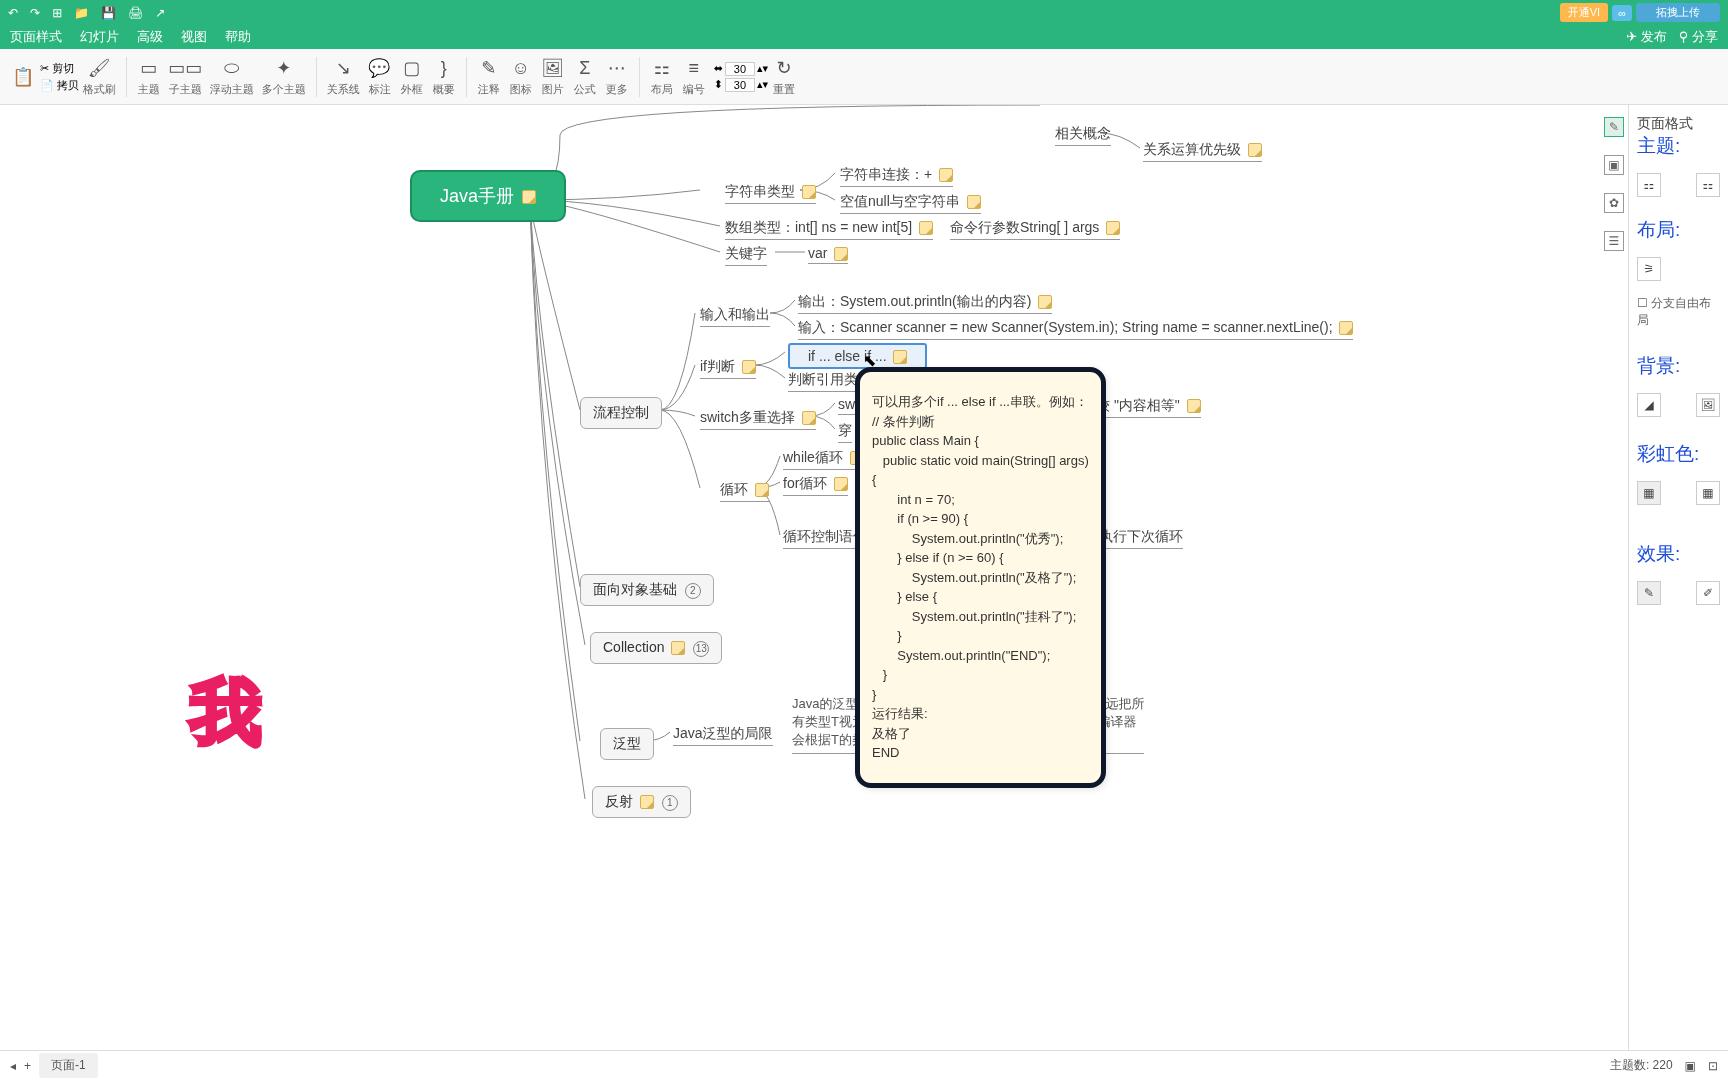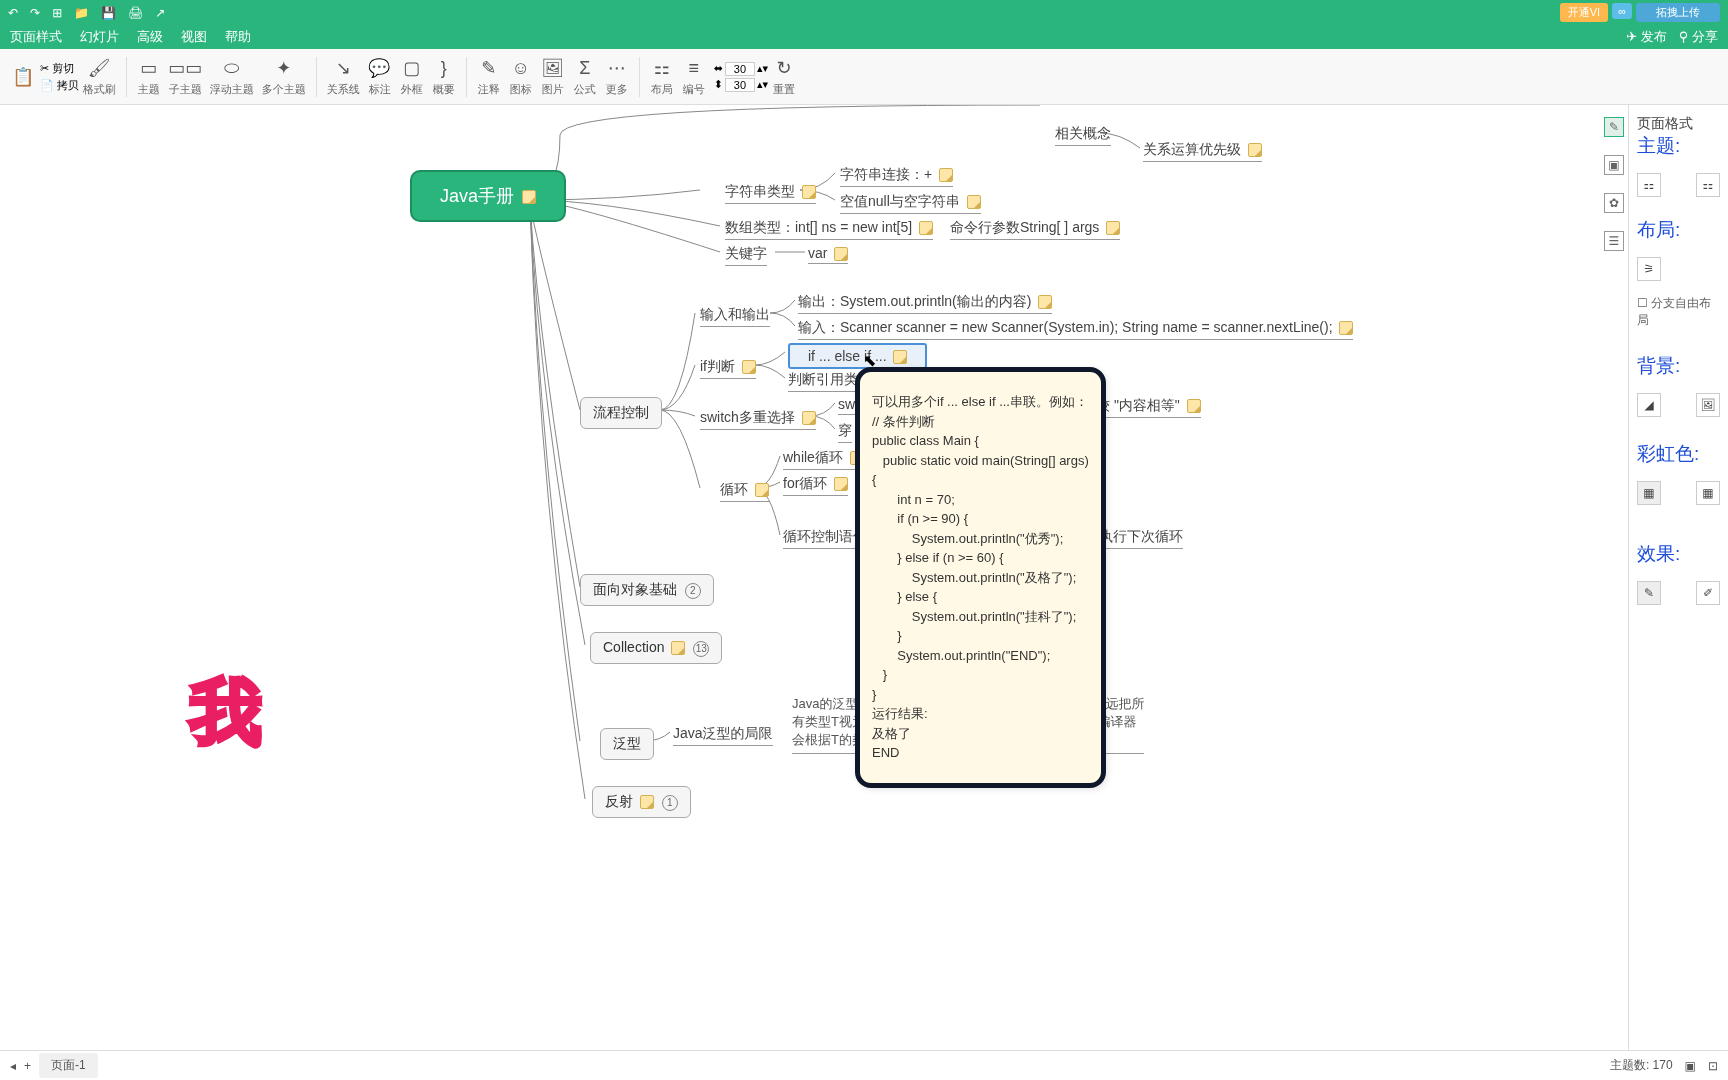--- a/index.html
+++ b/index.html
@@ -1,19 +1,19 @@
 <!DOCTYPE html>
 <html><head>
 <meta charset="utf-8">
 <style>
 *{margin:0;padding:0;box-sizing:border-box;font-family:"Microsoft YaHei",Arial,sans-serif}
 body{background:#fff;overflow:hidden;width:1728px;height:1080px;position:relative}
 .topbar{height:25px;background:#2ab57d;display:flex;align-items:center;padding:0 8px;color:#fff;font-size:12px}
 .topbar-left{display:flex;gap:12px;align-items:center}
-.topbar-right{margin-left:auto;display:flex;gap:4px;align-items:flex-start}
+.topbar-right{margin-left:auto;display:flex;gap:4px;align-items:center}
 .vip-btn{background:#ffb84d;padding:2px 8px;border-radius:3px;font-size:11px}
 .cloud-btn{background:#5cbde8;padding:2px 6px;border-radius:3px;font-size:11px}
 .upload-btn{background:#4da8d8;padding:2px 20px;border-radius:3px;font-size:11px}
 .menubar{height:24px;background:#2ab57d;display:flex;align-items:center;padding:0 10px;gap:18px;color:#fff;font-size:13px}
 .menubar-right{margin-left:auto;display:flex;gap:12px;align-items:flex-end}
 .toolbar{height:56px;background:#f8f8f8;border-bottom:1px solid #ddd;display:flex;align-items:center;padding:0 8px}
 .tool-group{display:flex;flex-direction:column;align-items:center;padding:0 4px;height:100%;justify-content:center;cursor:pointer}
 .tool-icon{width:24px;height:24px;display:flex;align-items:center;justify-content:center;font-size:18px;color:#555}
 .tool-label{font-size:11px;color:#666;margin-top:2px}
 .tool-sep{width:1px;height:40px;background:#ddd;margin:0 6px}
@@ -300,17 +300,17 @@
     <div class="sidebar-btn" style="background:#eee">✎</div>
     <div class="sidebar-btn">✐</div>
   </div>
 </div>
 
 <div class="statusbar">
   <span>◂</span>
   <span style="margin-left:8px">+</span>
   <span class="tab">页面-1</span>
   <div class="status-right">
-    <span><span>主题数:</span> <span>170</span></span>
+    <span><span>主题数:</span> <span>220</span></span>
     <span>▣</span>
     <span>⊡</span>
   </div>
 </div>
 
 </body></html>

